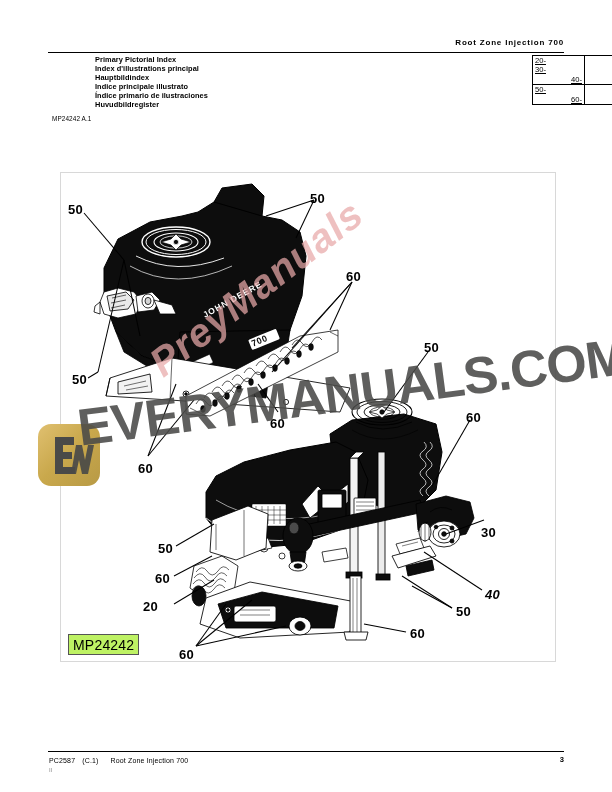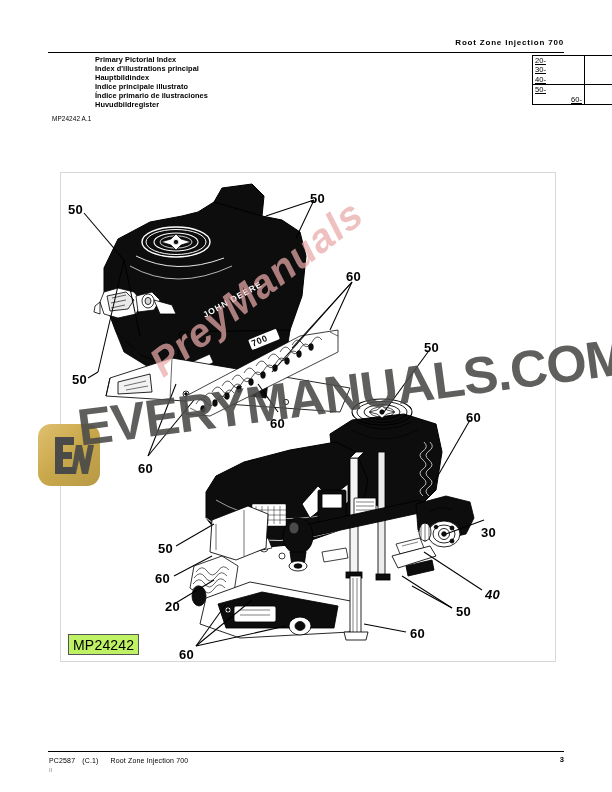--- a/index.html
+++ b/index.html
@@ -69,21 +69,21 @@
     padding: 0 2px;
     height: 9.4px;
     line-height: 9.4px;
     border-left: 1px solid #000;
     border-right: 1px solid #000;
   }
   #ref-table tr:first-child td { border-top: 1px solid #000; }
   #ref-table tr:last-child td { border-bottom: 1px solid #000; padding-left: 38px; }
   #ref-table td.lbl { text-align: left; }
   #ref-table td.val { text-align: right; }
-  #ref-table tr.grp-end td { border-bottom: 1px solid #000; }
+  #ref-table tr.grp-end td { border-bottom: 1px solid #000; text-align: right; }
 
   
   #illus-frame {
     position: absolute;
     left: 60px;
     top: 172px;
     width: 496px;
     height: 490px;
     border: 0.7px solid #d8d8d8;
     box-sizing: border-box;
@@ -511,21 +511,21 @@
     <div class="callout" style="left: 68px; top: 203px;">50</div>
     <div class="callout" style="left: 310px; top: 192px;">50</div>
     <div class="callout" style="left: 72px; top: 373px;">50</div>
     <div class="callout" style="left: 346px; top: 270px;">60</div>
     <div class="callout" style="left: 138px; top: 462px;">60</div>
     <div class="callout" style="left: 270px; top: 417px;">60</div>
     <div class="callout" style="left: 424px; top: 341px;">50</div>
     <div class="callout" style="left: 466px; top: 411px;">60</div>
     <div class="callout" style="left: 158px; top: 542px;">50</div>
     <div class="callout" style="left: 155px; top: 572px;">60</div>
-    <div class="callout" style="left: 165px; top: 600px;">20</div>
+    <div class="callout" style="left: 143px; top: 600px;">20</div>
     <div class="callout" style="left: 481px; top: 526px;">30</div>
     <div class="callout" style="left: 485px; top: 588px; font-style: italic;">40</div>
     <div class="callout" style="left: 456px; top: 605px;">50</div>
     <div class="callout" style="left: 179px; top: 648px;">60</div>
     <div class="callout" style="left: 410px; top: 627px;">60</div>
   </div>
 
 <div id="figure-id">MP24242</div>
 
 <div id="wm-logo">

